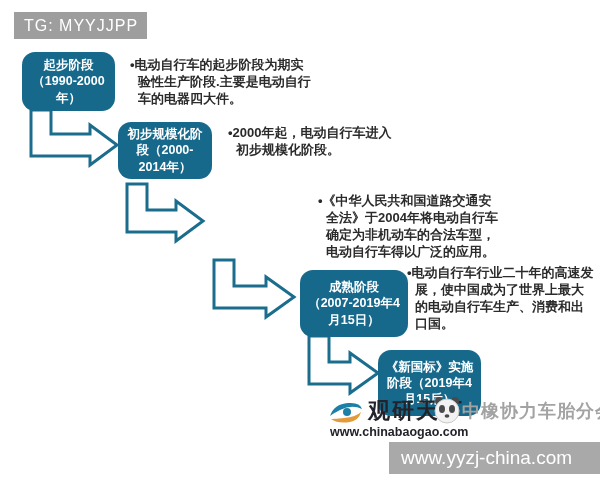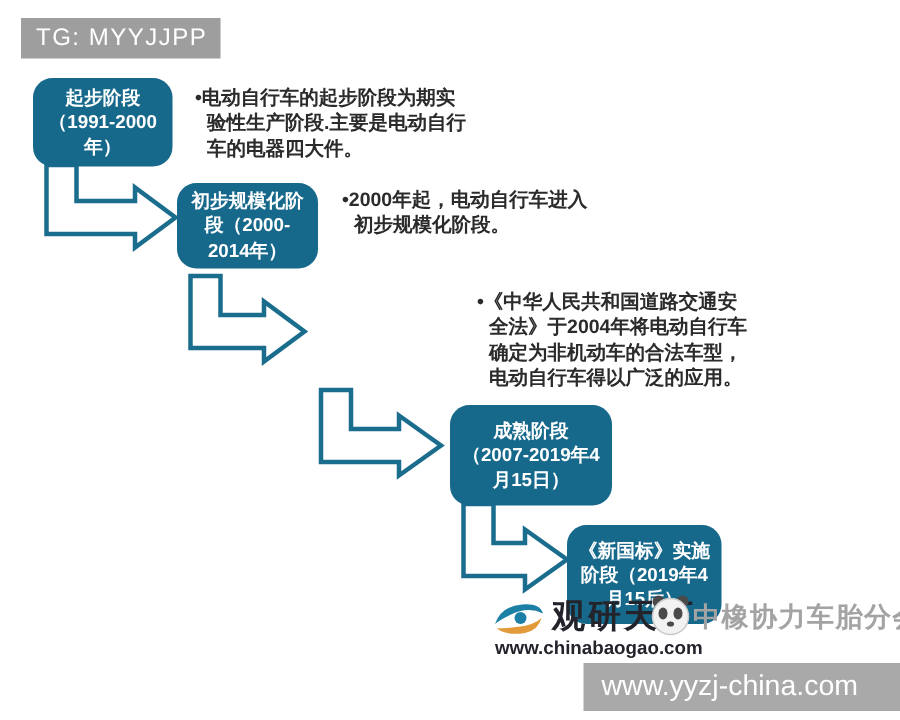--- a/index.html
+++ b/index.html
@@ -70,28 +70,29 @@
 
   <div class="tag-banner">TG: MYYJJPP</div>
 
   <svg class="arrows" viewBox="0 0 600 480">
     <path class="flow-arrow" d="M31,110 L31,156 L90,156 L90,165 L117,145 L90,125 L90,134 L51,134 L51,110 Z"></path>
     <path class="flow-arrow" d="M127,184 L127,232 L176,232 L176,241 L203,221 L176,201 L176,210 L147,210 L147,184 Z"></path>
     <path class="flow-arrow" d="M214,260 L214,308 L266,308 L266,317 L294,297 L266,277 L266,286 L234,286 L234,260 Z"></path>
     <path class="flow-arrow" d="M309,336 L309,384 L350,384 L350,393 L378,373 L350,353 L350,362 L329,362 L329,336 Z"></path>
   </svg>
 
-  <div class="stage-box box1">起步阶段（1991-2000年）</div>
+  <div class="stage-box box1">起步阶段（1990-2000年）</div>
   <div class="stage-box box2">初步规模化阶段（2000-2014年）</div>
   <div class="stage-box box4">成熟阶段（2007-2019年4月15日）</div>
   <div class="stage-box box5">《新国标》实施阶段（2019年4月15后）</div>
 
   <div class="stage-desc desc1">•电动自行车的起步阶段为期实验性生产阶段.主要是电动自行车的电器四大件。</div>
   <div class="stage-desc desc2">•2000年起，电动自行车进入初步规模化阶段。</div>
   <div class="stage-desc desc3">•《中华人民共和国道路交通安全法》于2004年将电动自行车确定为非机动车的合法车型，电动自行车得以广泛的应用。</div>
+  <div class="stage-desc desc4">•电动自行车行业二十年的高速发展，使中国成为了世界上最大的电动自行车生产、消费和出口国。</div>
 
   <div class="brand">
     <svg class="brand-logo" viewBox="0 0 36 26">
       <path d="M2 16 Q6 4 20 3 Q32 2 34 9 Q24 4 12 10 Q4 14 2 16 Z" fill="#1C7FA6"></path>
       <path d="M3 19 Q10 24 22 22 Q31 20 33 12 Q28 17 16 18 Q8 19 3 19 Z" fill="#E39A3B"></path>
       <circle cx="19" cy="12" r="4" fill="#1C7FA6"></circle>
     </svg>
     <div class="brand-name">观研天下</div>
     <svg class="panda" viewBox="0 0 30 30">
       <circle cx="7" cy="6" r="4" fill="#4a4a4a"></circle>

